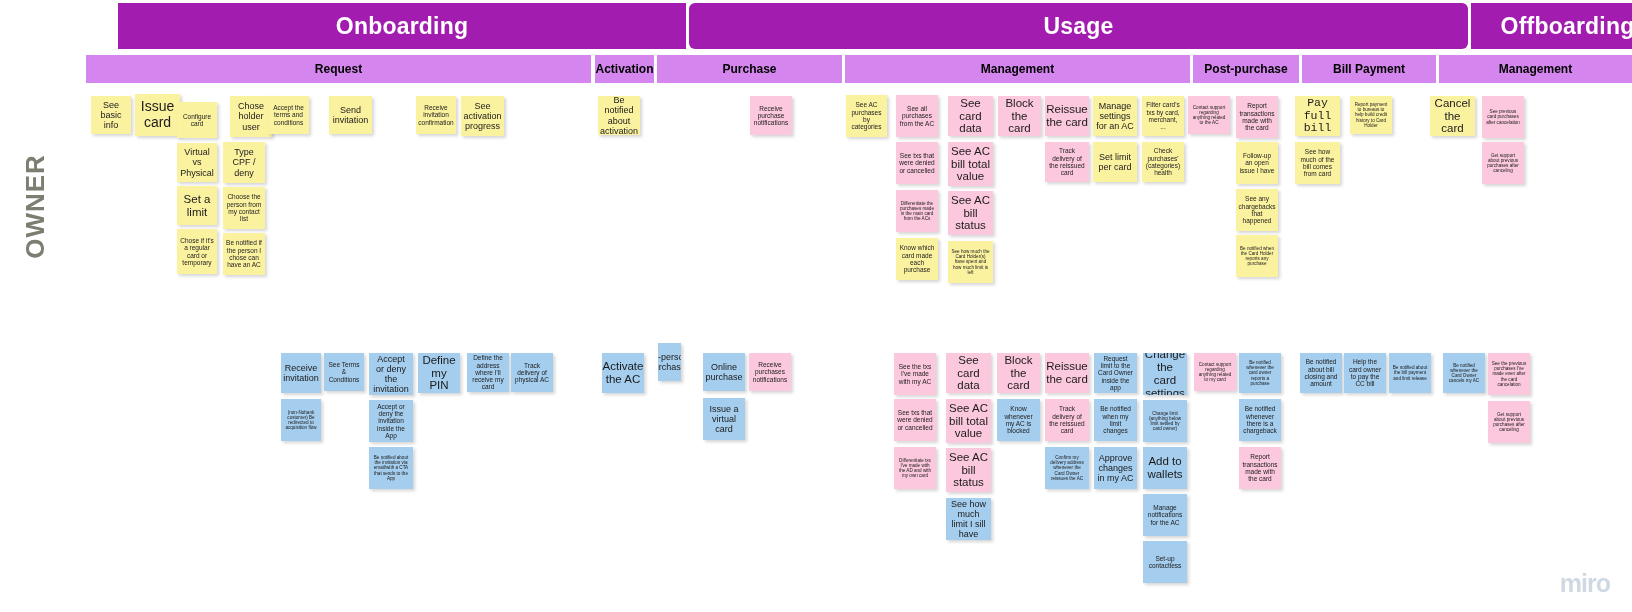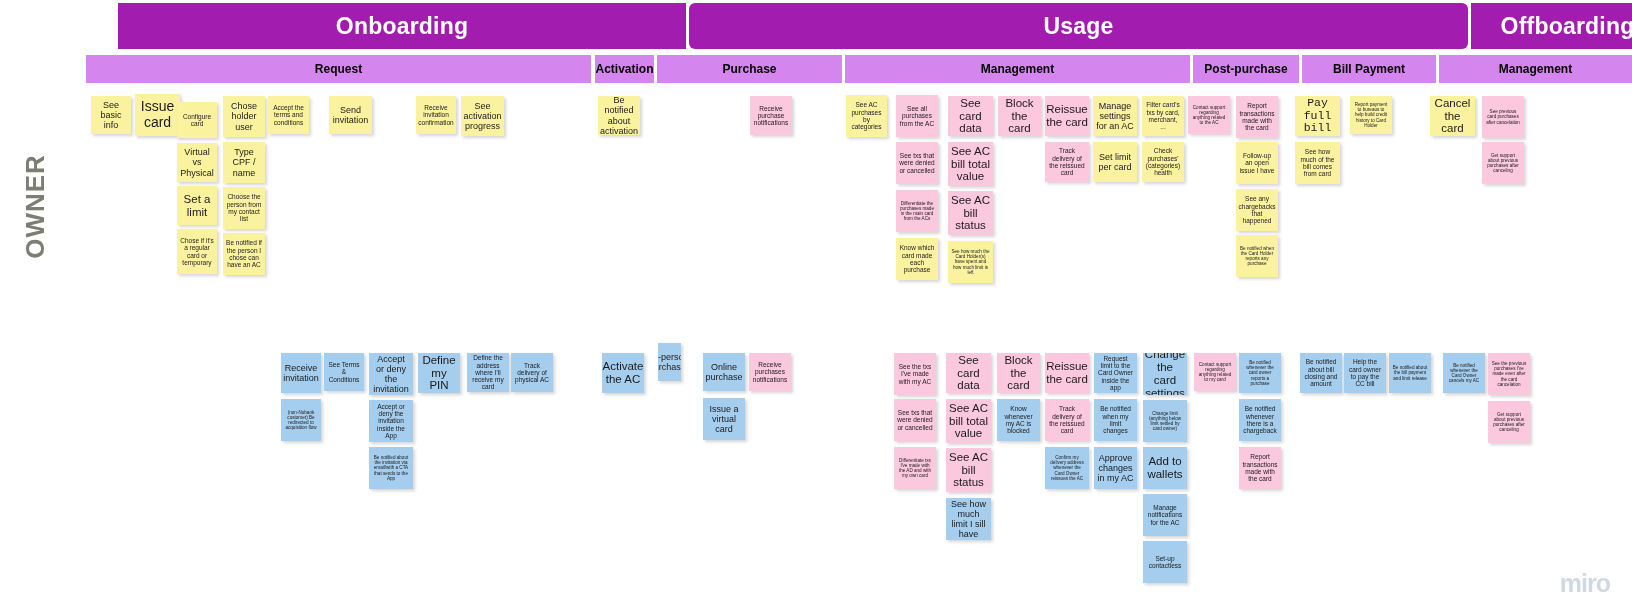--- a/index.html
+++ b/index.html
@@ -75,22 +75,22 @@
     <div class="lane-label">
       <span>OWNER</span>
     </div>
     <div class="lane-body" id="owner-body">
         <div class="note yellow s-md" style="left: 13px; top: 10px; width: 40px; height: 38px;">See basic info</div>
         <div class="note yellow s-xl" style="left: 57px; top: 8px; width: 45px; height: 42px;">Issue card</div>
         <div class="note yellow s-sm" style="left: 99px; top: 16px; width: 40px; height: 36px;">Configure card</div>
         <div class="note yellow s-md" style="left: 99px; top: 57px; width: 40px; height: 39px;">Virtual vs Physical</div>
         <div class="note yellow s-lg" style="left: 99px; top: 100px; width: 40px; height: 39px;">Set a limit</div>
         <div class="note yellow s-sm" style="left: 99px; top: 143px; width: 40px; height: 45px;">Chose if it's a regular card or temporary</div>
-        <div class="note yellow s-md" style="left: 145px; top: 10px; width: 42px; height: 41px;">Chose holder user</div>
-        <div class="note yellow s-md" style="left: 145px; top: 56px; width: 42px; height: 41px;">Type CPF / name</div>
+        <div class="note yellow s-md" style="left: 152px; top: 10px; width: 42px; height: 41px;">Chose holder user</div>
+        <div class="note yellow s-md" style="left: 145px; top: 56px; width: 42px; height: 41px;">Type CPF / deny</div>
         <div class="note yellow s-sm" style="left: 145px; top: 101px; width: 42px; height: 42px;">Choose the person from my contact list</div>
         <div class="note yellow s-sm" style="left: 145px; top: 147px; width: 42px; height: 42px;">Be notified if the person I chose can have an AC</div>
         <div class="note yellow s-sm" style="left: 190px; top: 10px; width: 41px; height: 38px;">Accept the terms and conditions</div>
         <div class="note yellow s-md" style="left: 238px; top: 10px; width: 43px; height: 38px; margin-left: 13px;">Send invitation</div>
         <div class="note yellow s-sm" style="left: 338px; top: 10px; width: 40px; height: 38px;">Receive invitation confirmation</div>
         <div class="note yellow s-md" style="left: 383px; top: 10px; width: 43px; height: 40px;">See activation progress</div>
         <div class="note yellow s-md" style="left: 520px; top: 10px; width: 42px; height: 39px;">Be notified about activation</div>
         <div class="note pink s-sm" style="left: 672px; top: 10px; width: 42px; height: 39px;">Receive purchase notifications</div>
         <div class="note yellow s-sm" style="left: 768px; top: 9px; width: 41px; height: 42px;">See AC purchases by categories</div>
         <div class="note pink s-sm" style="left: 818px; top: 9px; width: 42px; height: 42px;">See all purchases from the AC</div>

